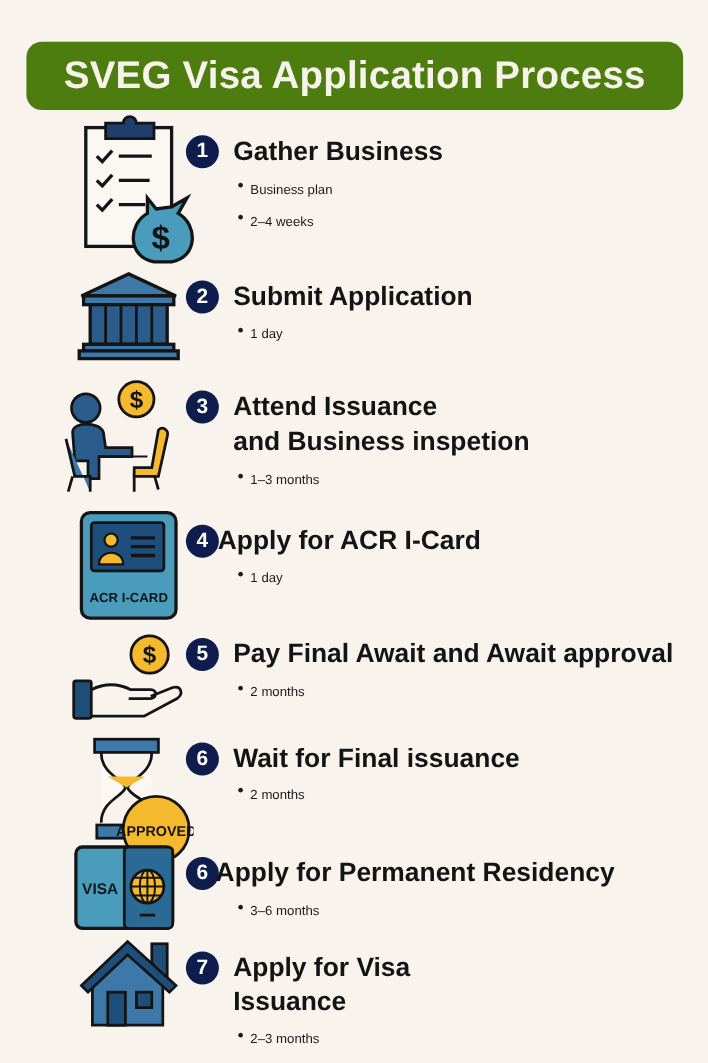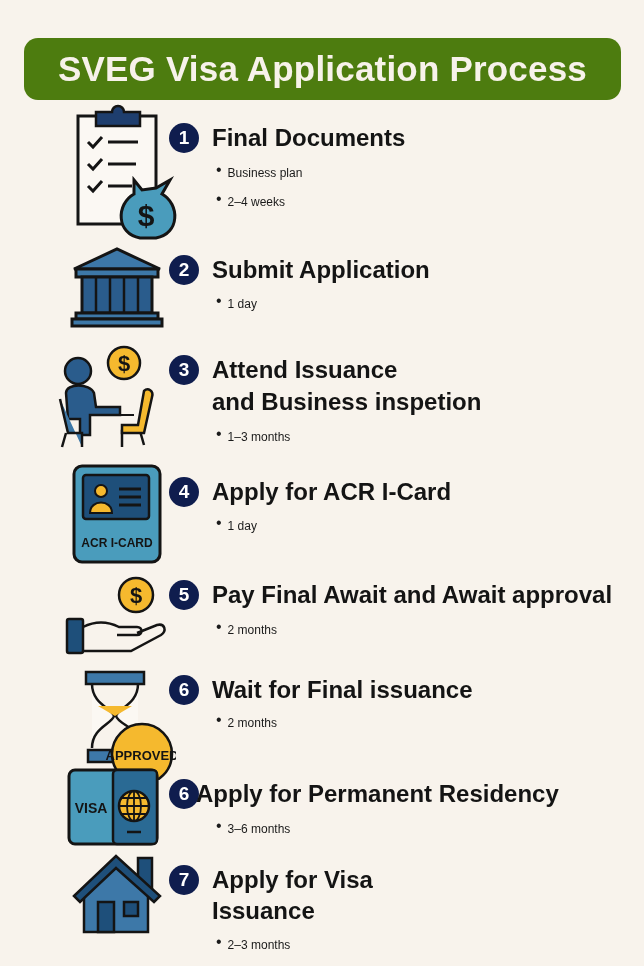--- a/index.html
+++ b/index.html
@@ -22,21 +22,21 @@
 <div>
   <svg class="icon" style="left:74px;top:102px" width="104" height="138" viewBox="0 0 104 138">
     <rect x="4" y="14" width="78" height="108" fill="#fbf8f3" stroke="#141414" stroke-width="3"></rect>
     <path d="M22 10 h16 a6 6 0 0 1 12 0 h16 v14 h-44z" fill="#1e3e6e" stroke="#141414" stroke-width="2.5"></path>
     <path d="M14 40 l5 5 l9 -10 M14 62 l5 5 l9 -10 M14 84 l5 5 l9 -10" stroke="#141414" stroke-width="3" fill="none"></path>
     <path d="M34 40 h30 M34 62 h28 M34 84 h24" stroke="#141414" stroke-width="3"></path>
     <path d="M60 78 l8 10 l14 -2 l14 -8 l-8 14 c18 10 18 40 -6 44 h-16 c-24 -4 -24 -34 -6 -44 z" fill="#4a9cbc" stroke="#141414" stroke-width="3"></path>
     <text x="72" y="124" font-size="30" font-weight="bold" fill="#141414" text-anchor="middle" font-family="Liberation Sans, sans-serif">$</text>
   </svg>
   <div class="badge" style="left:169px;top:123px">1</div>
-  <div class="heading" style="left:212px;top:122px">Final Documents</div>
+  <div class="heading" style="left:212px;top:122px">Gather Business</div>
   <div class="bullet" style="left:216px;top:158px">Business plan</div>
   <div class="bullet" style="left:216px;top:187px">2–4 weeks</div>
 </div>
 
 <div>
   <svg class="icon" style="left:70px;top:245px" width="94" height="84" viewBox="0 0 94 84">
     <path d="M4 24 L47 4 L90 24 Z" fill="#3d78a8" stroke="#141414" stroke-width="3"></path>
     <rect x="6" y="24" width="82" height="8" fill="#3d78a8" stroke="#141414" stroke-width="3"></rect>
     <rect x="12" y="32" width="70" height="36" fill="#2a5c8c" stroke="#141414" stroke-width="3"></rect>
     <path d="M26 32 v36 M40 32 v36 M54 32 v36 M68 32 v36" stroke="#141414" stroke-width="2.5"></path>
@@ -68,21 +68,21 @@
 <div>
   <svg class="icon" style="left:71px;top:463px" width="92" height="102" viewBox="0 0 92 102">
     <rect x="3" y="3" width="86" height="96" rx="8" fill="#4a9cbc" stroke="#141414" stroke-width="3"></rect>
     <rect x="12" y="12" width="66" height="44" rx="3" fill="#1e4f7a" stroke="#141414" stroke-width="2.5"></rect>
     <circle cx="30" cy="28" r="6" fill="#f5b92e" stroke="#141414" stroke-width="2"></circle>
     <path d="M19 50 c0 -14 22 -14 22 0 z" fill="#f5b92e" stroke="#141414" stroke-width="2"></path>
     <path d="M48 26 h22 M48 34 h22 M48 42 h22" stroke="#141414" stroke-width="3"></path>
     <text x="46" y="84" font-size="12" font-weight="bold" fill="#141414" text-anchor="middle" font-family="Liberation Sans, sans-serif">ACR I-CARD</text>
   </svg>
   <div class="badge" style="left:169px;top:477px">4</div>
-  <div class="heading" style="left:212px;top:476px">Apply for ACR I-Card</div>
+  <div class="heading" style="left:198px;top:476px">Apply for ACR I-Card</div>
   <div class="bullet" style="left:216px;top:511px">1 day</div>
 </div>
 
 <div>
   <svg class="icon" style="left:64px;top:575px" width="104" height="82" viewBox="0 0 104 82">
     <circle cx="72" cy="20" r="17" fill="#f5b92e" stroke="#141414" stroke-width="2.5"></circle>
     <text x="72" y="28" font-size="22" font-weight="bold" fill="#141414" text-anchor="middle" font-family="Liberation Sans, sans-serif">$</text>
     <rect x="3" y="44" width="16" height="34" rx="2" fill="#1e4f7a" stroke="#141414" stroke-width="2.5"></rect>
     <path d="M19 52 c12 -6 24 -6 36 0 h18 c6 0 6 8 0 8 h-20 M73 58 l20 -8 c8 -2 10 6 4 10 l-30 16 h-48" fill="none" stroke="#141414" stroke-width="2.5"></path>
   </svg>

